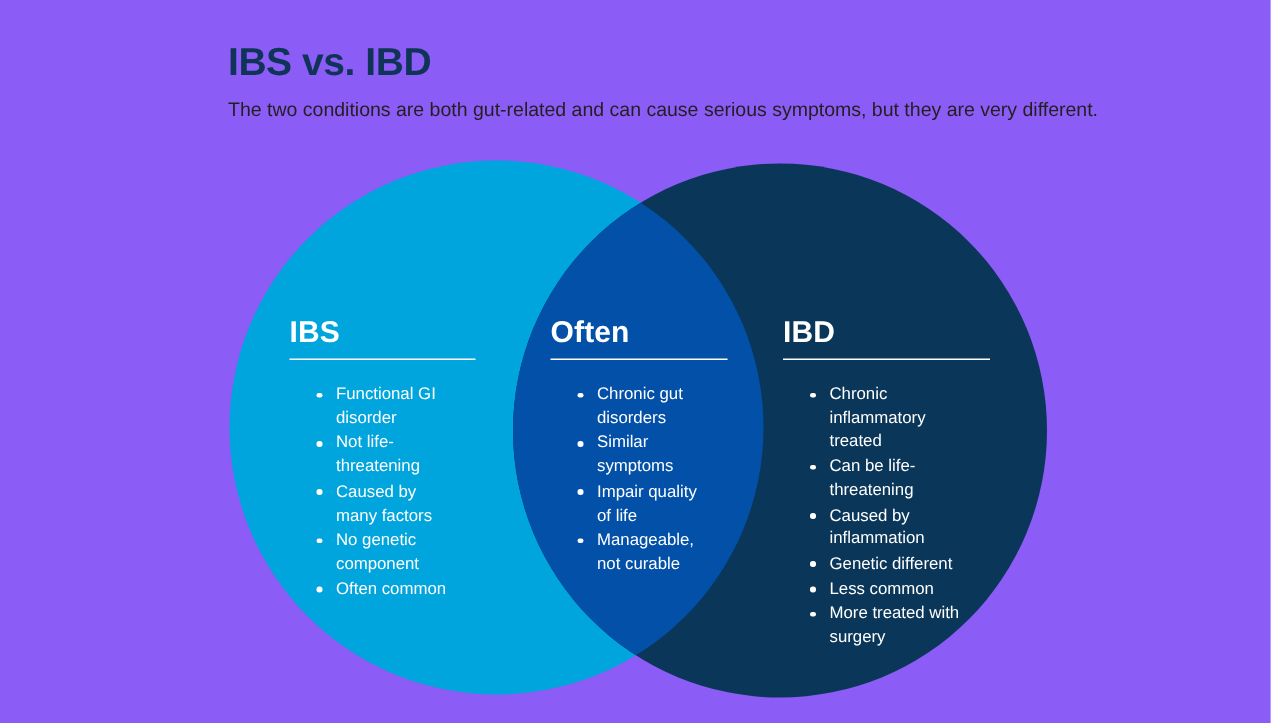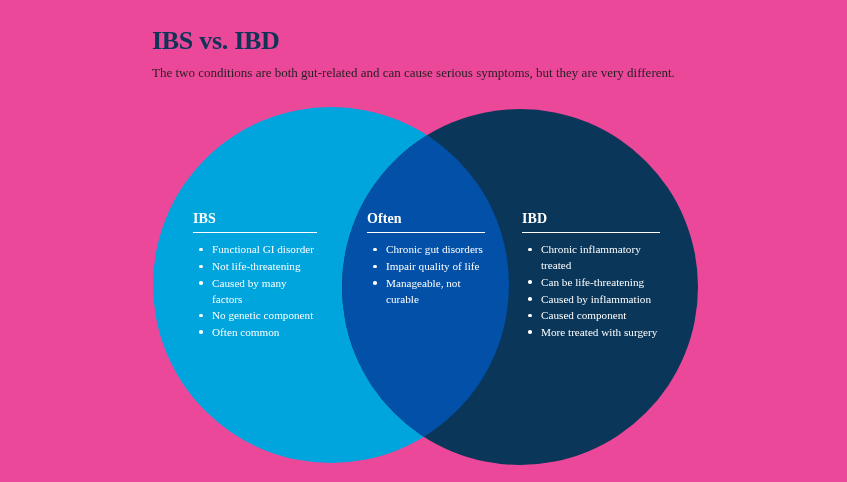--- a/index.html
+++ b/index.html
@@ -61,39 +61,39 @@
   
   .venn-col {
     position: absolute;
     color: #ffffff;
   }
   #col-ibs  { left: 193px; top: 211px; width: 128px; }
   #col-both { left: 367px; top: 211px; width: 122px; }
   #col-ibd  { left: 522px; top: 211px; width: 140px; }
 
   .col-heading {
-    font-size: 14px;
+    font-size: 20px;
     font-weight: bold;
     color: #ffffff;
     margin: 0 0 6px 0;
     line-height: 1.1;
     letter-spacing: 0.1px;
   }
   .col-rule {
     height: 1px;
     background: #ffffff;
     margin: 0 0 9px 0;
     width: 100%;
   }
   #col-both .col-rule { width: 118px; }
   #col-ibs  .col-rule { width: 124px; }
   #col-ibd  .col-rule { width: 138px; }
 
   .col-list {
-    margin: 4px;
+    margin: 16px;
     padding: 0;
     list-style: none;
   }
   .col-list li {
     position: relative;
     padding-left: 15px;
     font-size: 11.2px;
     line-height: 15.7px;
     color: #ffffff;
     margin-bottom: 1px;
@@ -104,21 +104,21 @@
     top: 5.5px;
     width: 3.6px;
     height: 3.6px;
     border-radius: 50%;
     background: #ffffff;
   }
 </style>
 </head>
 <body>
 
-<div id="infographic" style="background: #ec4899; font-family: Liberation Serif, serif;">
+<div id="infographic" style="background: #8b5cf6;">
 
   <div id="header">
     <h1 id="page-title" style="color: rgb(15, 52, 87);">IBS vs. IBD</h1>
     <p id="subtitle" style="color: rgb(35, 31, 32);">The two conditions are both gut-related and can cause serious symptoms, but they are very different.</p>
   </div>
 
   <div id="venn">
 
     <svg id="venn-svg" width="847" height="482" viewBox="0 0 847 482" aria-hidden="true">
       <defs>
@@ -166,20 +166,24 @@
     <div id="col-both" class="venn-col">
       <div class="col-heading">Often</div>
       <div class="col-rule"></div>
       <ul class="col-list">
         <li>
           <span class="bullet"></span>
           <span>Chronic gut disorders</span>
         </li>
         <li>
           <span class="bullet"></span>
+          <span>Similar symptoms</span>
+        </li>
+        <li>
+          <span class="bullet"></span>
           <span>Impair quality of life</span>
         </li>
         <li>
           <span class="bullet"></span>
           <span>Manageable, not curable</span>
         </li>
       </ul>
     </div>
 
     <div id="col-ibd" class="venn-col">
@@ -193,21 +197,25 @@
         <li>
           <span class="bullet"></span>
           <span>Can be life-threatening</span>
         </li>
         <li>
           <span class="bullet"></span>
           <span>Caused by inflammation</span>
         </li>
         <li>
           <span class="bullet"></span>
-          <span>Caused component</span>
+          <span>Genetic different</span>
+        </li>
+        <li>
+          <span class="bullet"></span>
+          <span>Less common</span>
         </li>
         <li>
           <span class="bullet"></span>
           <span>More treated with surgery</span>
         </li>
       </ul>
     </div>
 
   </div>
 </div>

